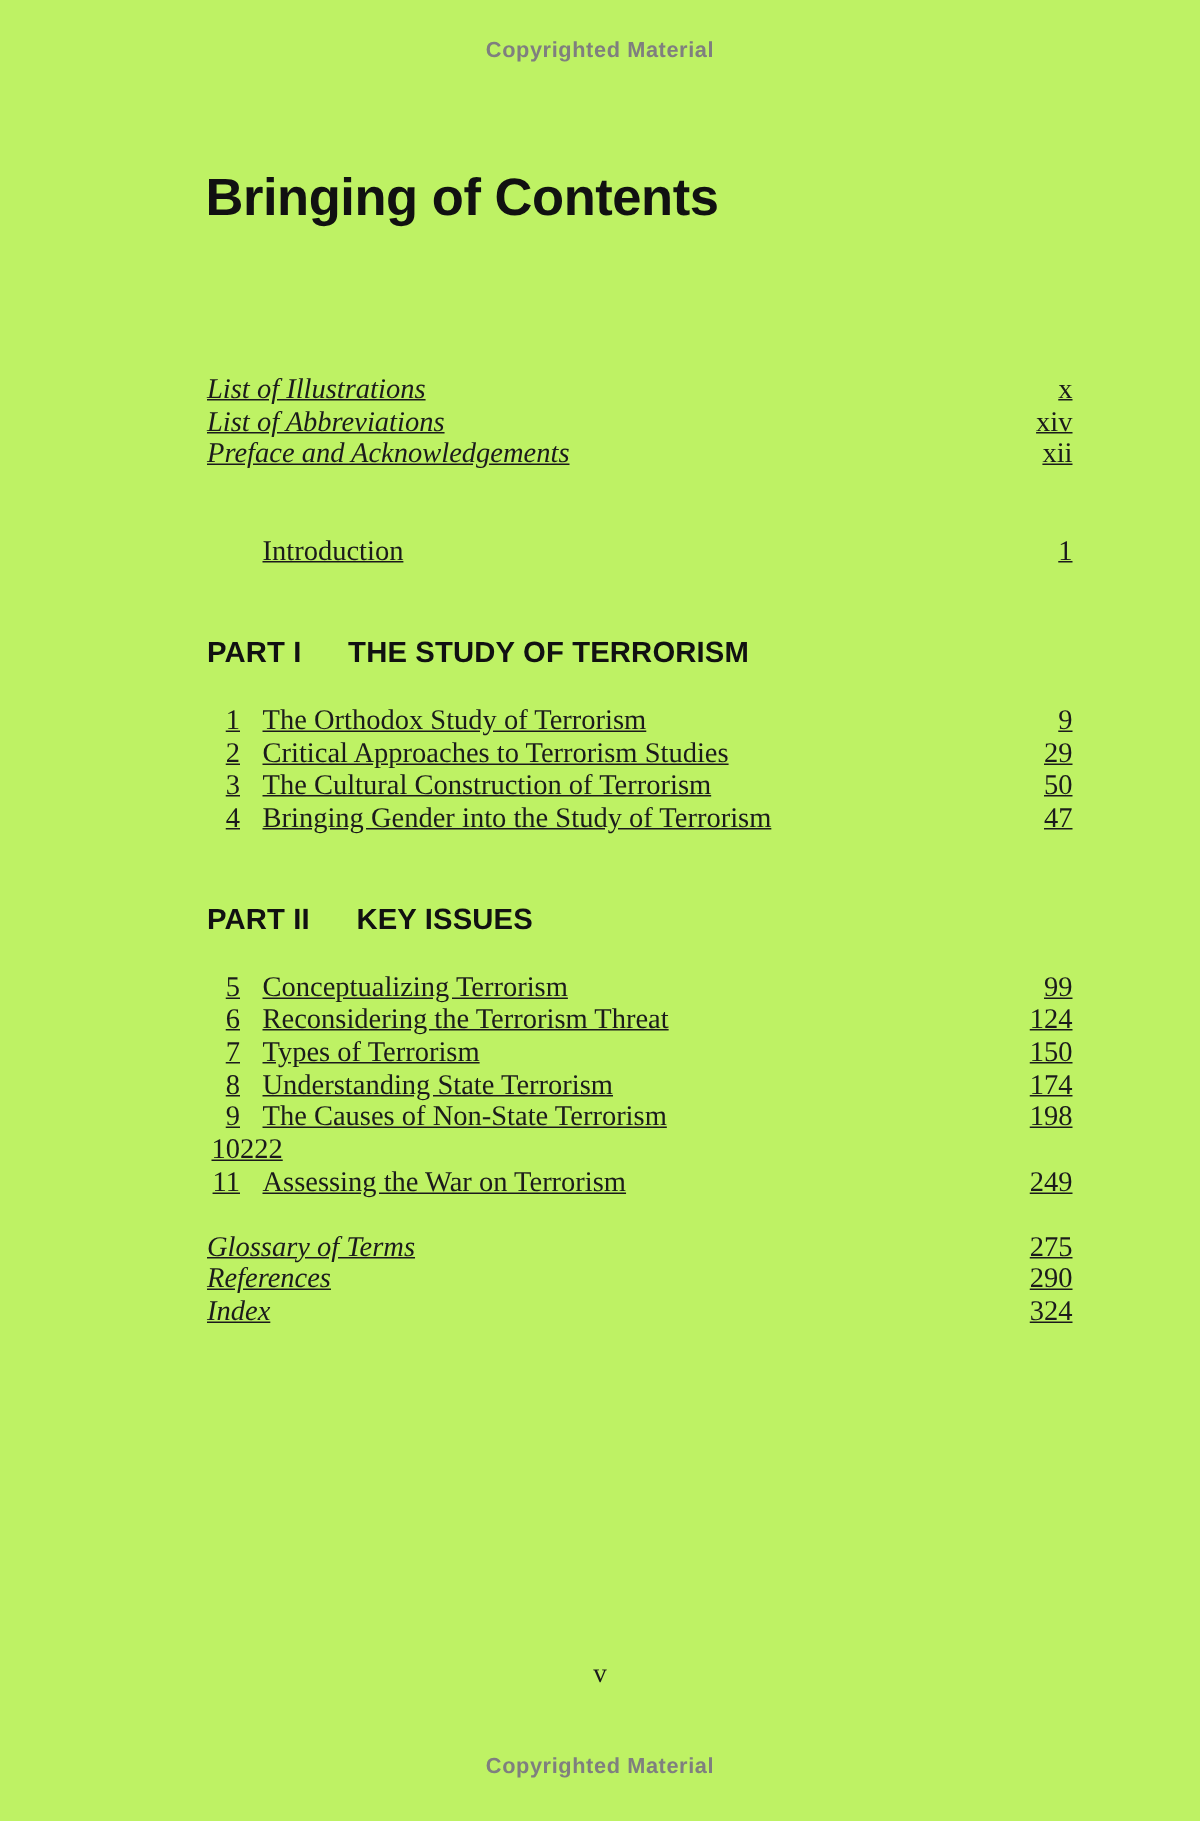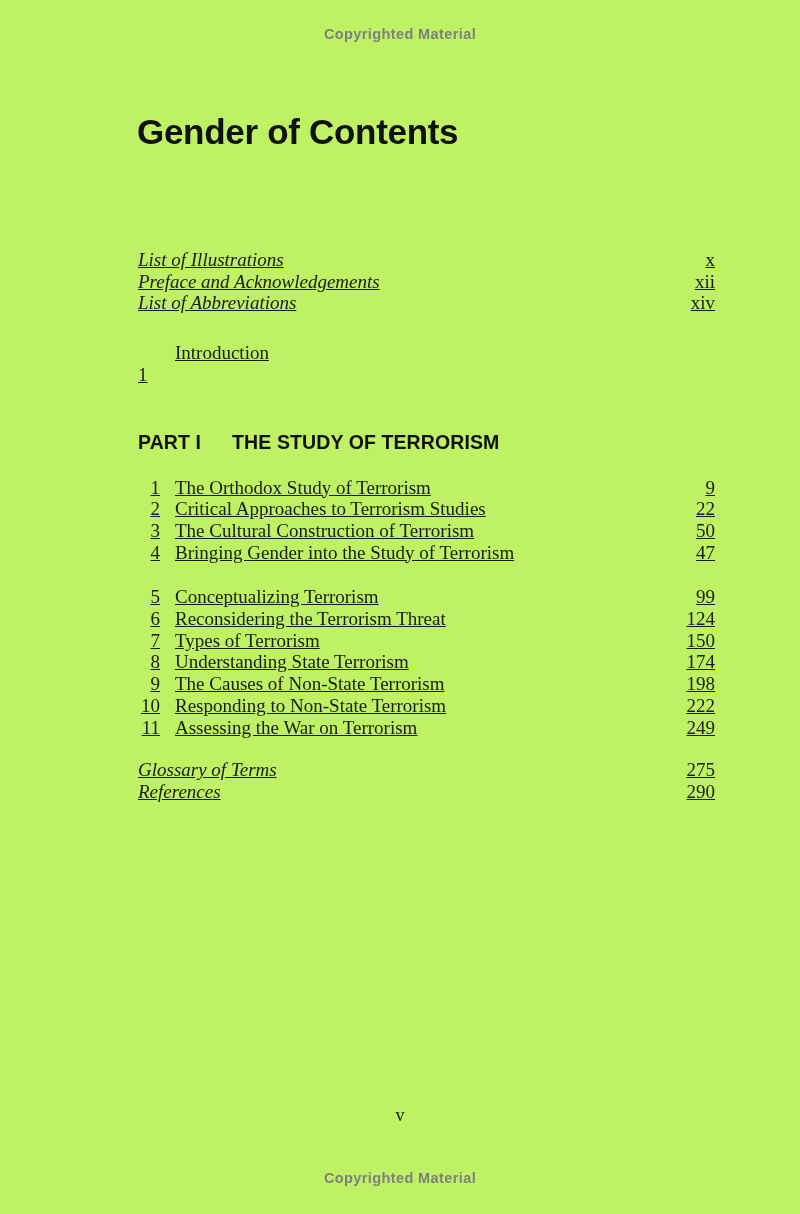--- a/index.html
+++ b/index.html
@@ -60,22 +60,21 @@
   }
   .row .pg {
     flex: 0 0 auto;
     text-align: right;
     font-style: normal;
   }
   .fm-row .label, .bm-row .label {
     font-style: italic;
   }
   .intro-row {
-    margin-top: 28px;
-    flex-direction: column;
+    margin-top: 43px;
   }
   .intro-row .label {
     padding-left: 37px;
   }
   .part-heading {
     display: flex;
     margin: 0;
     font-family: "Liberation Sans", sans-serif;
     font-weight: 700;
     font-size: 19.5px;
@@ -108,36 +107,36 @@
     color: #1b1b1b;
   }
 </style>
 </head>
 <body>
 
 <div class="page">
 
   <div class="copyright top">Copyrighted Material</div>
 
-  <h1 class="title">Gender of Contents</h1>
+  <h1 class="title">Bringing of Contents</h1>
 
   <div class="toc">
 
     <div class="front-matter">
       <div class="row fm-row">
         <span class="label">List of Illustrations</span>
         <span class="pg">x</span>
       </div>
       <div class="row fm-row">
+        <span class="label">List of Abbreviations</span>
+        <span class="pg">xiv</span>
+      </div>
+      <div class="row fm-row">
         <span class="label">Preface and Acknowledgements</span>
         <span class="pg">xii</span>
-      </div>
-      <div class="row fm-row">
-        <span class="label">List of Abbreviations</span>
-        <span class="pg">xiv</span>
       </div>
     </div>
 
     <div class="row intro-row">
       <span class="label">Introduction</span>
       <span class="pg">1</span>
     </div>
 
     <h2 class="part-heading p1">
       <span class="part-label">PART I</span>
@@ -146,34 +145,38 @@
 
     <div class="chapters">
       <div class="row chapter-row">
         <span class="num">1</span>
         <span class="label">The Orthodox Study of Terrorism</span>
         <span class="pg">9</span>
       </div>
       <div class="row chapter-row">
         <span class="num">2</span>
         <span class="label">Critical Approaches to Terrorism Studies</span>
-        <span class="pg">22</span>
+        <span class="pg">29</span>
       </div>
       <div class="row chapter-row">
         <span class="num">3</span>
         <span class="label">The Cultural Construction of Terrorism</span>
         <span class="pg">50</span>
       </div>
       <div class="row chapter-row">
         <span class="num">4</span>
         <span class="label">Bringing Gender into the Study of Terrorism</span>
         <span class="pg">47</span>
       </div>
     </div>
 
+    <h2 class="part-heading p2">
+      <span class="part-label">PART II</span>
+      <span class="part-title">KEY ISSUES</span>
+    </h2>
 
     <div class="chapters">
       <div class="row chapter-row">
         <span class="num">5</span>
         <span class="label">Conceptualizing Terrorism</span>
         <span class="pg">99</span>
       </div>
       <div class="row chapter-row">
         <span class="num">6</span>
         <span class="label">Reconsidering the Terrorism Threat</span>
@@ -189,39 +192,42 @@
         <span class="label">Understanding State Terrorism</span>
         <span class="pg">174</span>
       </div>
       <div class="row chapter-row">
         <span class="num">9</span>
         <span class="label">The Causes of Non-State Terrorism</span>
         <span class="pg">198</span>
       </div>
       <div class="row chapter-row">
         <span class="num">10</span>
-        <span class="label">Responding to Non-State Terrorism</span>
         <span class="pg">222</span>
       </div>
       <div class="row chapter-row">
         <span class="num">11</span>
         <span class="label">Assessing the War on Terrorism</span>
         <span class="pg">249</span>
       </div>
     </div>
 
     <div class="back-matter">
       <div class="row bm-row">
         <span class="label">Glossary of Terms</span>
         <span class="pg">275</span>
       </div>
       <div class="row bm-row">
         <span class="label">References</span>
         <span class="pg">290</span>
       </div>
+      <div class="row bm-row">
+        <span class="label">Index</span>
+        <span class="pg">324</span>
+      </div>
     </div>
 
   </div>
 
   <div class="folio">v</div>
 
   <div class="copyright bottom">Copyrighted Material</div>
 
 </div>
 

